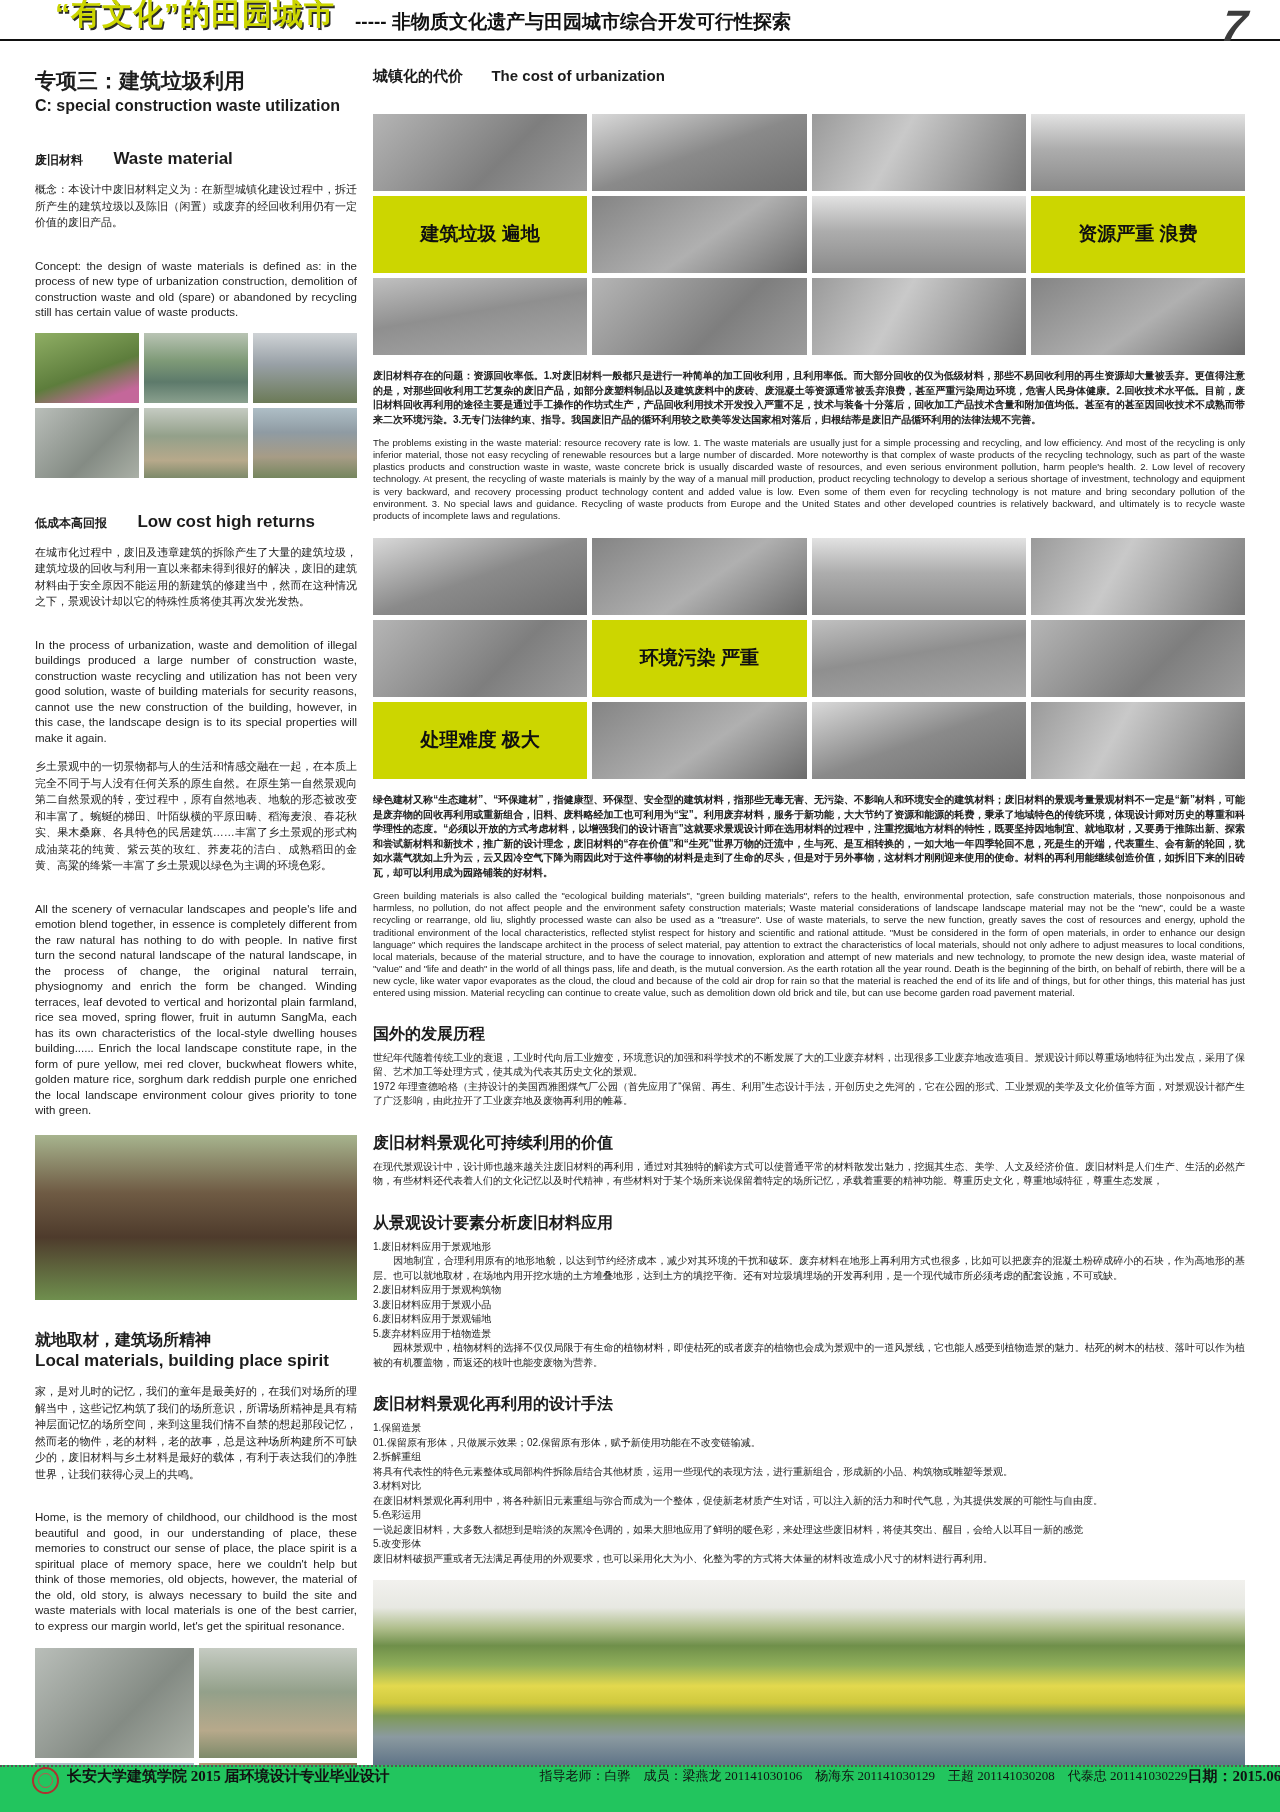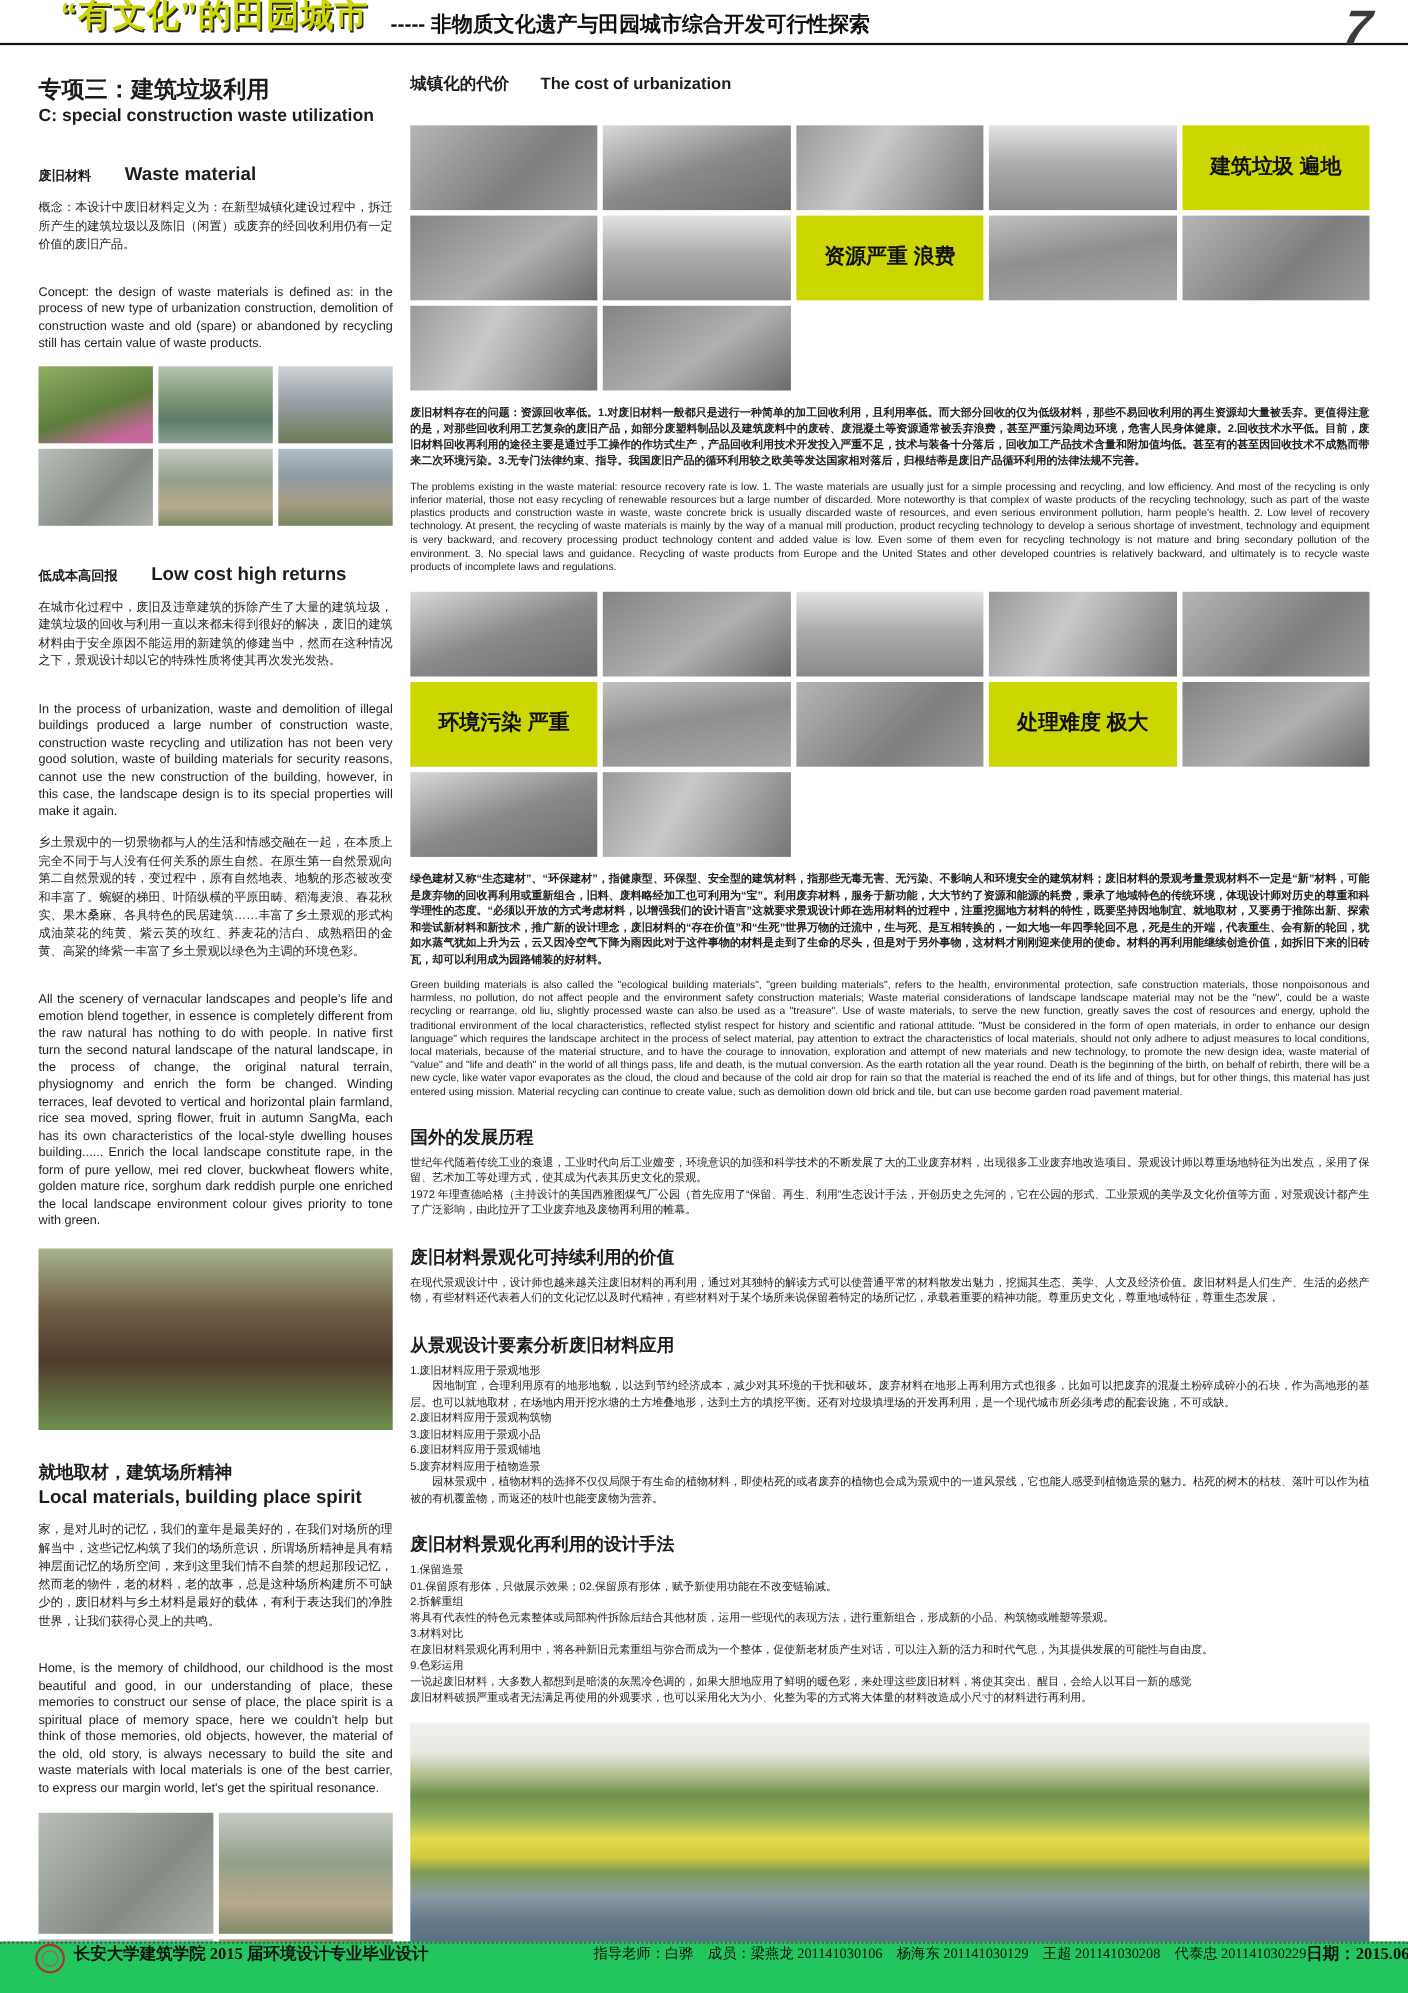--- a/index.html
+++ b/index.html
@@ -39,21 +39,21 @@
   .r-en { font-size:9.5px; line-height:1.28; text-align:justify; color:#222; margin-top:10px; }
   .r-line { font-size:10px; line-height:1.45; text-align:justify; color:#222; }
 
   
   .pg { display:grid; gap:5px; }
   .left-grid1 { grid-template-columns:repeat(3,1fr); margin-top:12px; }
   .left-grid1 .cell { height:70px; }
   .left-grid2 { grid-template-columns:repeat(2,1fr); margin-top:14px; }
   .left-grid2 .cell { height:110px; }
   .jars-photo { height:165px; margin-top:16px; }
-  .right-grid { grid-template-columns:repeat(5,1fr); margin-top:28px; }
+  .right-grid { grid-template-columns:repeat(4,1fr); margin-top:28px; }
   .right-grid .cell { height:77px; }
   .grid2 { margin-top:16px; }
   .bigphoto { height:212px; margin-top:14px; }
 
   .callout { background:#ccd600; display:flex; align-items:center; justify-content:center; text-align:center; font-weight:900; font-size:19px; line-height:1.18; color:#101010; padding:4px; }
 
   
   .g1 { background:linear-gradient(135deg,#b5b5b5,#7e7e7e 60%,#9c9c9c); }
   .g2 { background:linear-gradient(160deg,#d9d9d9,#8a8a8a 50%,#6f6f6f); }
   .g3 { background:linear-gradient(120deg,#9a9a9a 0%,#c9c9c9 40%,#767676 100%); }
@@ -200,22 +200,23 @@
       <div class="r-line">5.废弃材料应用于植物造景</div>
       <div class="r-line">　　园林景观中，植物材料的选择不仅仅局限于有生命的植物材料，即使枯死的或者废弃的植物也会成为景观中的一道风景线，它也能人感受到植物造景的魅力。枯死的树木的枯枝、落叶可以作为植被的有机覆盖物，而返还的枝叶也能变废物为营养。</div>
 
       <div class="r-sec">废旧材料景观化再利用的设计手法</div>
       <div class="r-line">1.保留造景</div>
       <div class="r-line">01.保留原有形体，只做展示效果；02.保留原有形体，赋予新使用功能在不改变链输减。</div>
       <div class="r-line">2.拆解重组</div>
       <div class="r-line">将具有代表性的特色元素整体或局部构件拆除后结合其他材质，运用一些现代的表现方法，进行重新组合，形成新的小品、构筑物或雕塑等景观。</div>
       <div class="r-line">3.材料对比</div>
       <div class="r-line">在废旧材料景观化再利用中，将各种新旧元素重组与弥合而成为一个整体，促使新老材质产生对话，可以注入新的活力和时代气息，为其提供发展的可能性与自由度。</div>
-      <div class="r-line">9.色彩运用</div>
+      <div class="r-line">5.色彩运用</div>
       <div class="r-line">一说起废旧材料，大多数人都想到是暗淡的灰黑冷色调的，如果大胆地应用了鲜明的暖色彩，来处理这些废旧材料，将使其突出、醒目，会给人以耳目一新的感觉</div>
+      <div class="r-line">5.改变形体</div>
       <div class="r-line">废旧材料破损严重或者无法满足再使用的外观要求，也可以采用化大为小、化整为零的方式将大体量的材料改造成小尺寸的材料进行再利用。</div>
 
       <div class="bigphoto cbig"></div>
     </section>
   </div>
 
   <footer class="footer">
     <span class="seal"></span>
     <span class="school">长安大学建筑学院 2015 届环境设计专业毕业设计</span>
     <span class="credits">指导老师：白骅　成员：梁燕龙 201141030106　杨海东 201141030129　王超 201141030208　代泰忠 201141030229</span>

